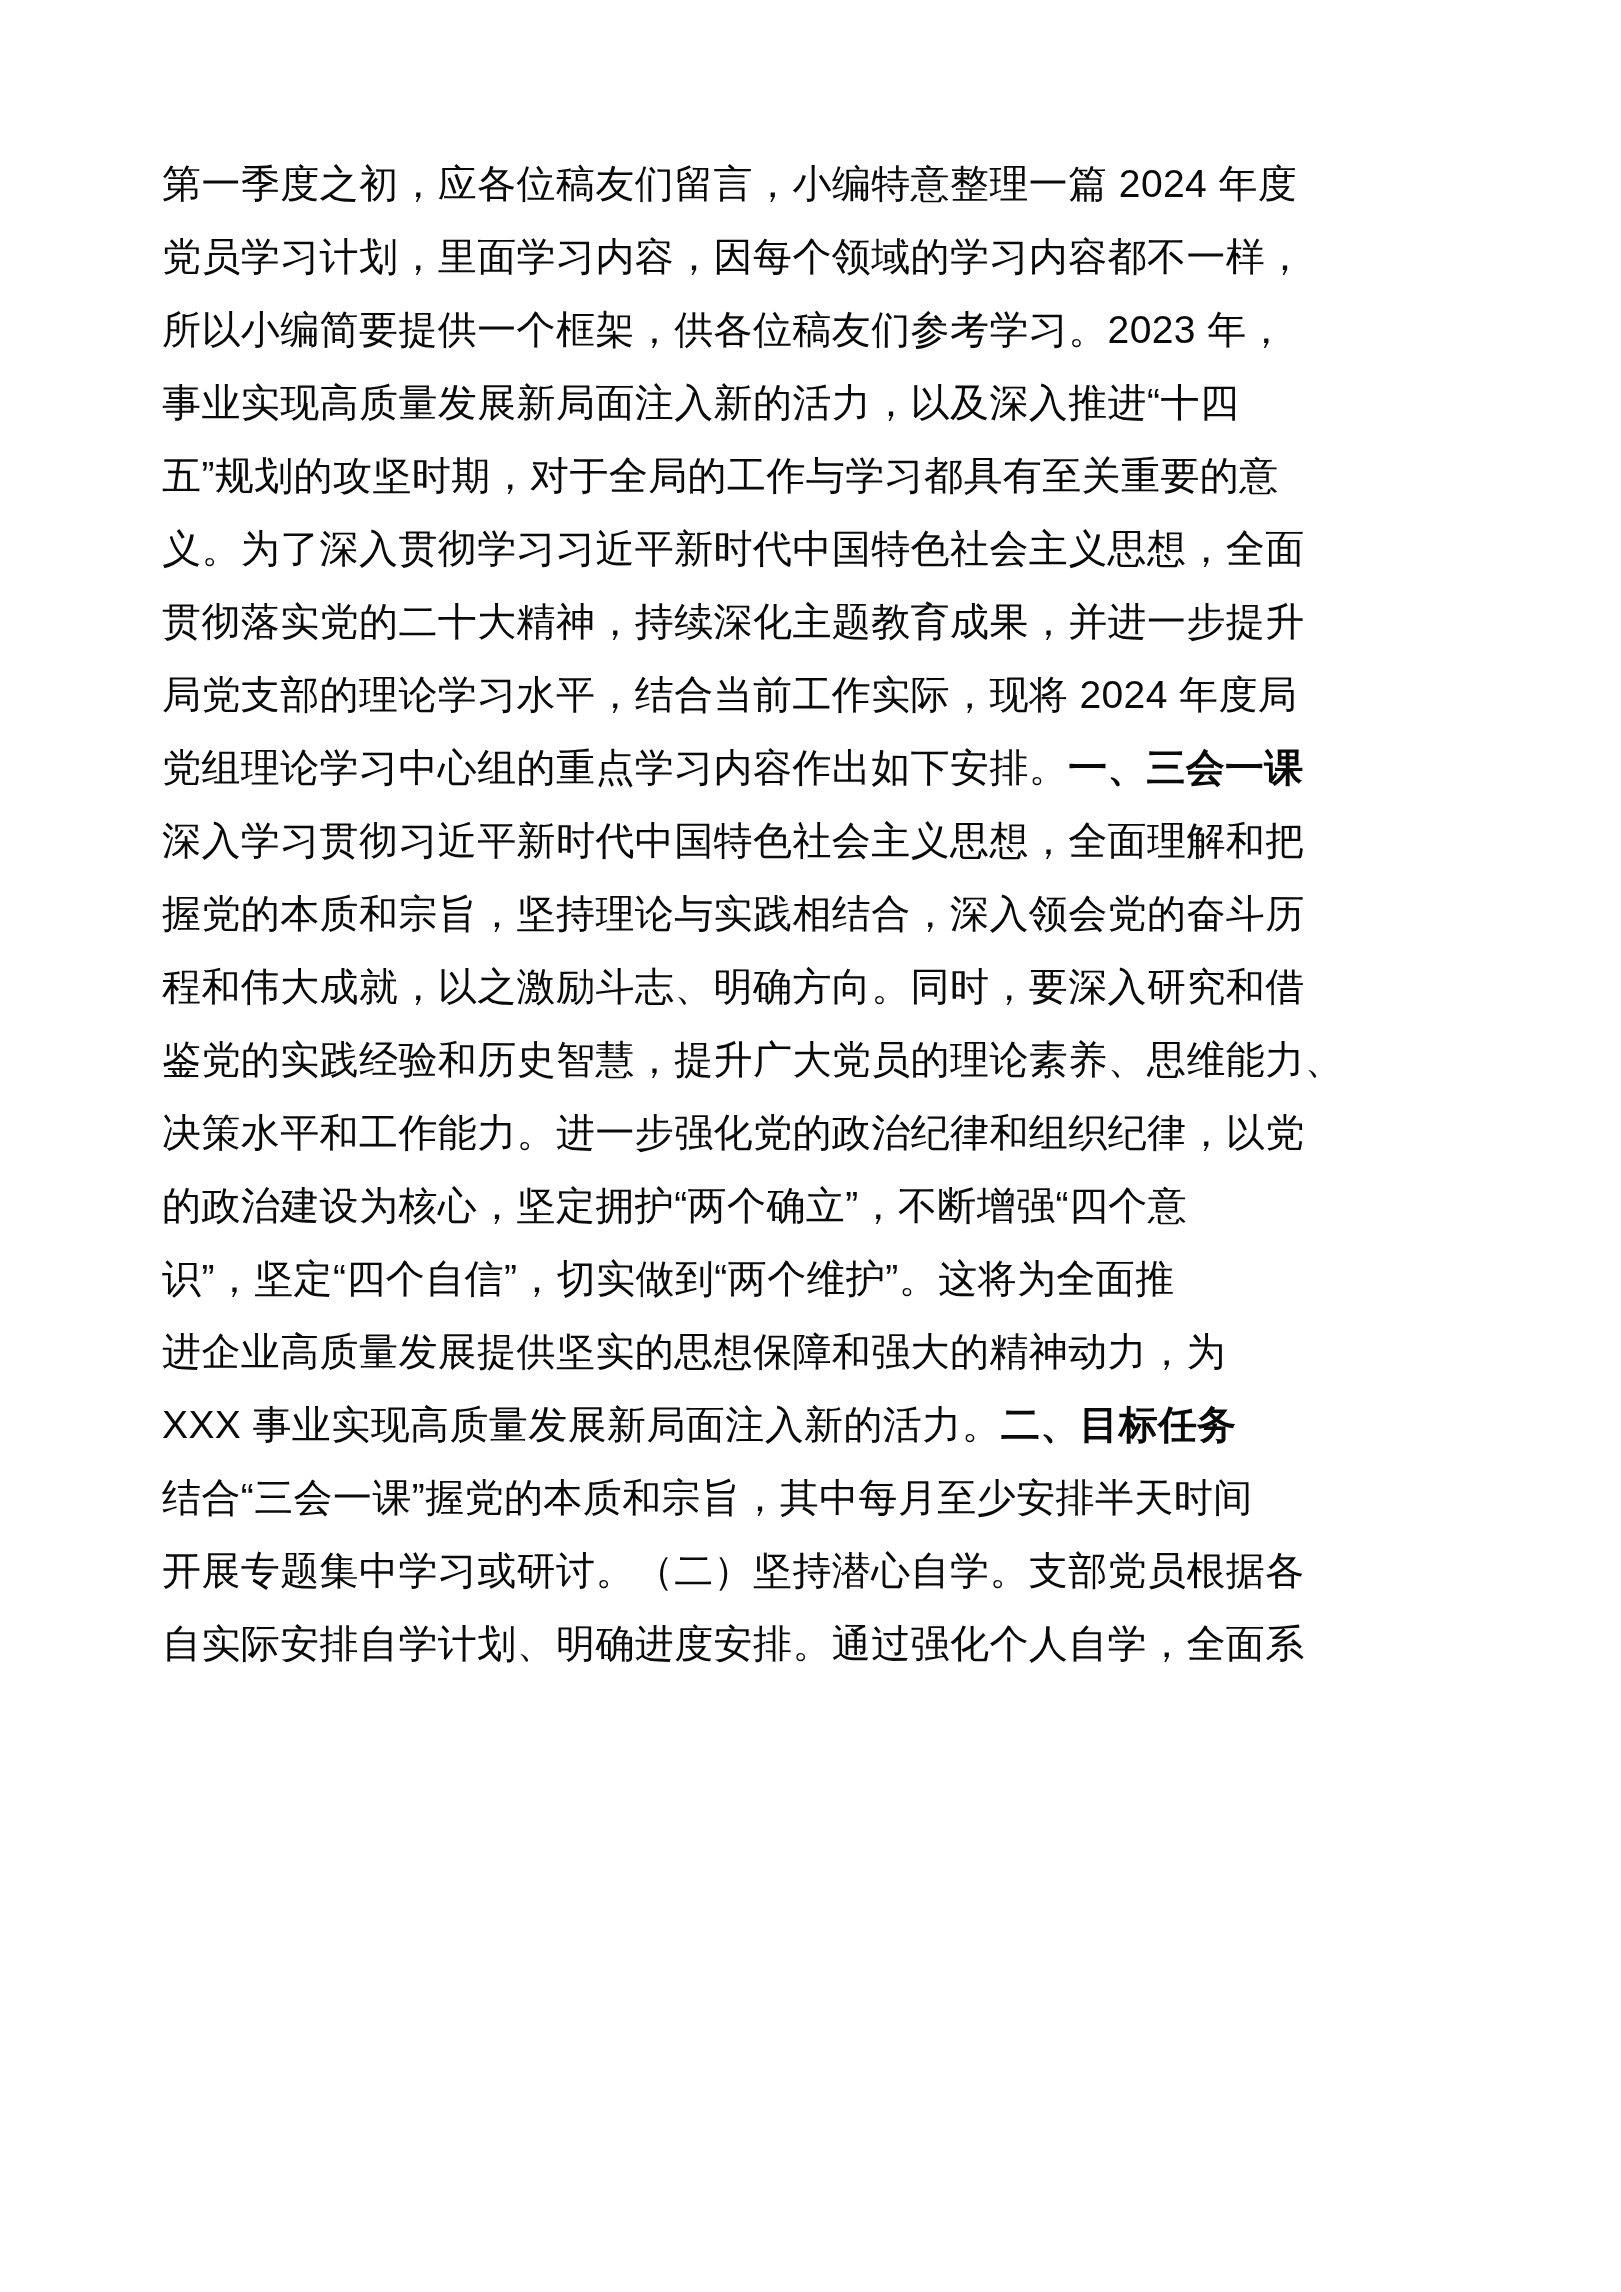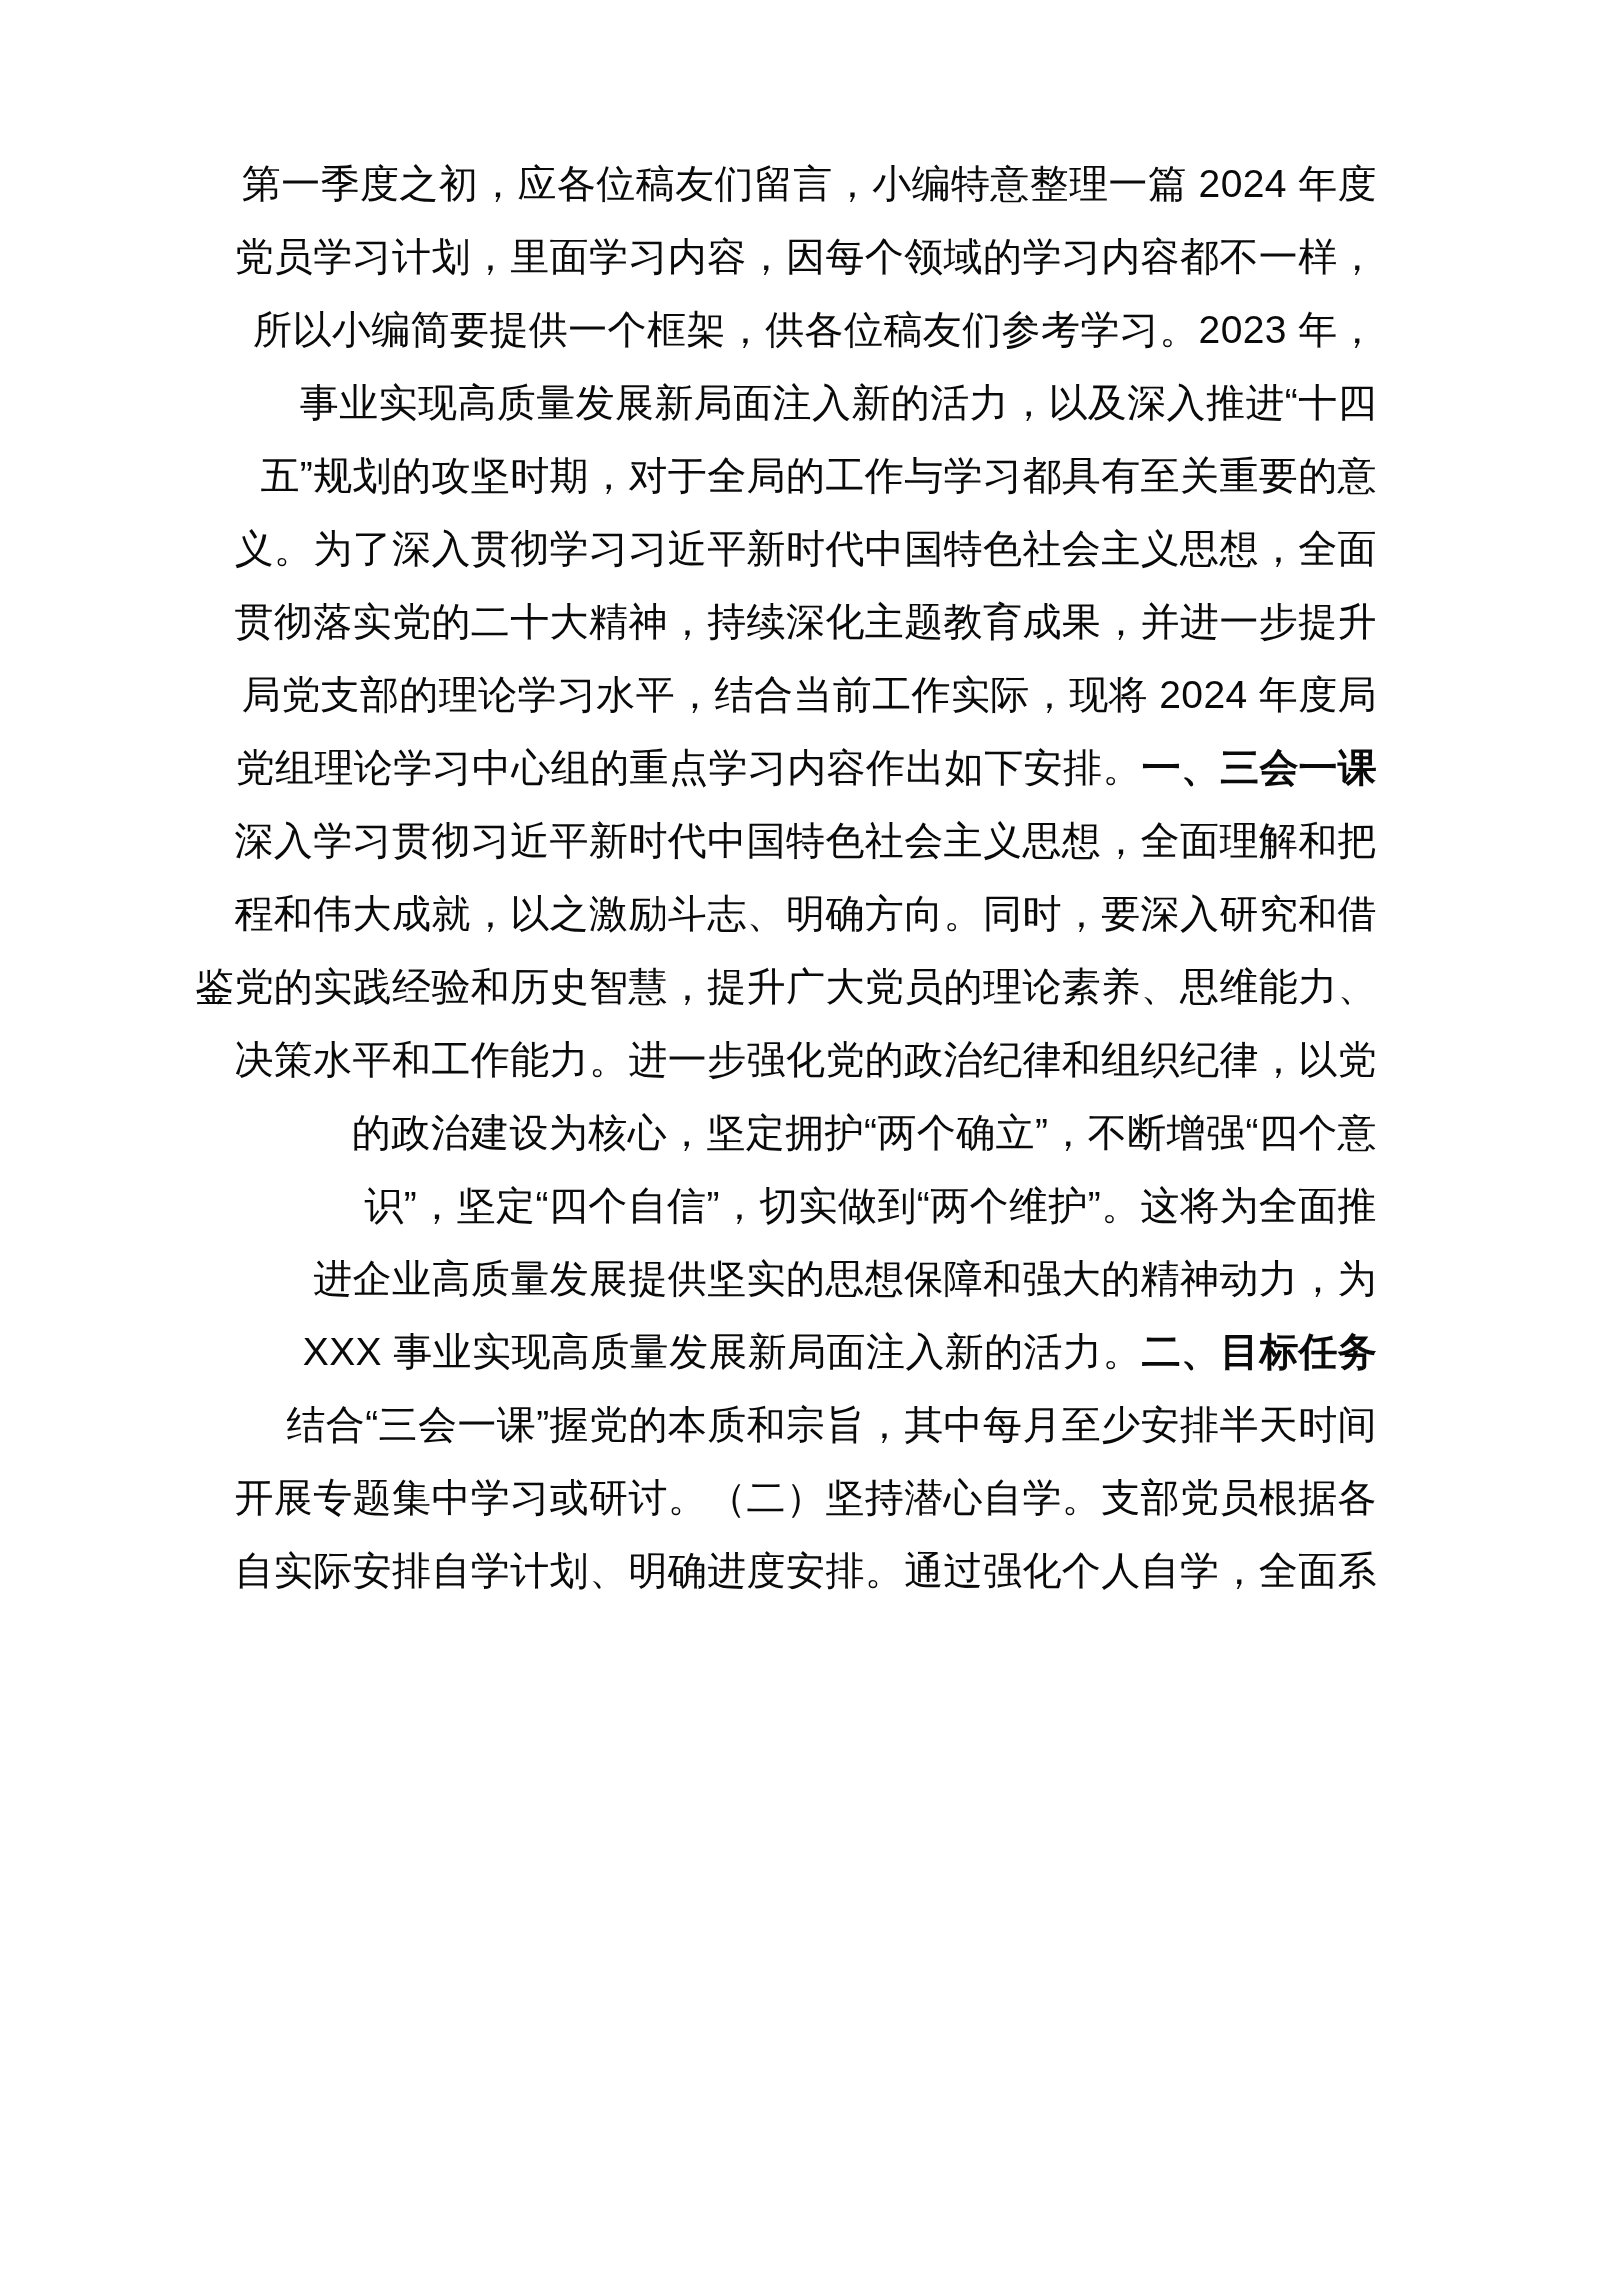--- a/index.html
+++ b/index.html
@@ -14,21 +14,20 @@
     color: #000000;
     -webkit-font-smoothing: antialiased;
   }
   .page {
     position: relative;
     width: 1560px;
     height: 2293px;
     background: #ffffff;
     overflow: hidden;
     box-sizing: border-box;
-    text-align: right;
   }
   .doc-body {
     position: absolute;
     left: 162px;
     top: 147px;
     width: 1215px;
   }
   .para-line {
     font-size: 39px;
     line-height: 73px;
@@ -81,20 +80,23 @@
     </div>
 
     <div class="para-line">
       <span>党组理论学习中心组的重点学习内容作出如下安排。</span><span class="b">一、三会一课</span>
     </div>
 
     <div class="para-line">
       <span>深入学习贯彻习近平新时代中国特色社会主义思想，全面理解和把</span>
     </div>
 
+    <div class="para-line">
+      <span>握党的本质和宗旨，坚持理论与实践相结合，深入领会党的奋斗历</span>
+    </div>
 
     <div class="para-line">
       <span>程和伟大成就，以之激励斗志、明确方向。同时，要深入研究和借</span>
     </div>
 
     <div class="para-line">
       <span>鉴党的实践经验和历史智慧，提升广大党员的理论素养、思维能力、</span>
     </div>
 
     <div class="para-line">

